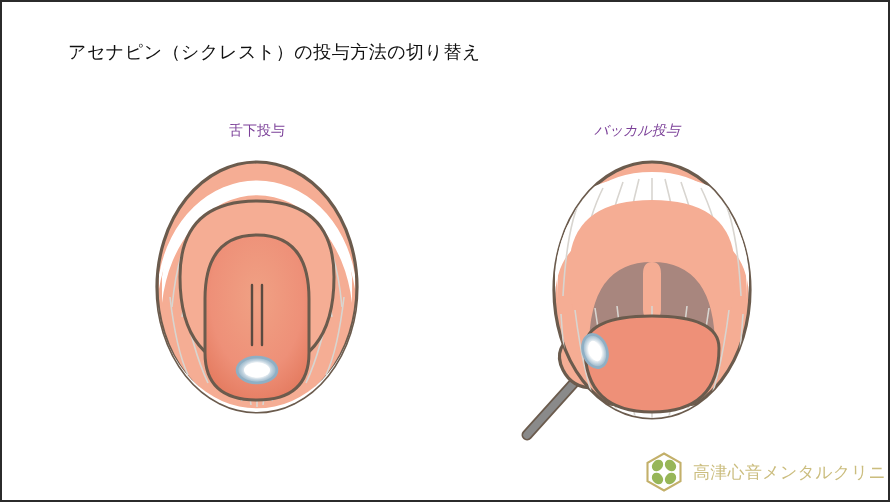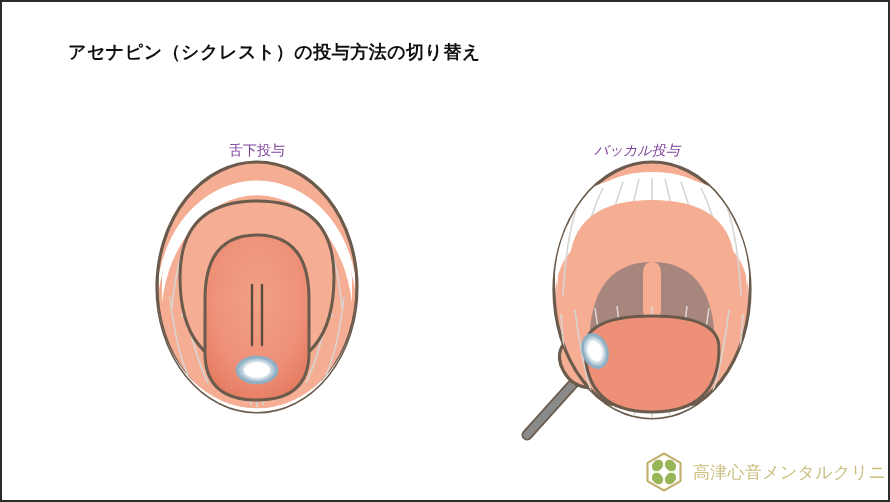--- a/index.html
+++ b/index.html
@@ -17,32 +17,31 @@
     background: #ffffff;
     box-sizing: border-box;
     border: 2px solid #2b2b2b;
     overflow: hidden;
   }
   #title {
     position: absolute;
     left: 66px;
     top: 38px;
     font-size: 18px;
-    font-weight: bold;
+    font-weight: normal;
     color: #101010;
     letter-spacing: 0.5px;
     white-space: nowrap;
   }
   .panel-label {
     position: absolute;
     font-size: 14px;
     color: #7b3f98;
     white-space: nowrap;
     text-align: center;
-    margin-top: 20px;
   }
   #label-left {
     left: 160px;
     top: 120px;
     width: 190px;
   }
   #label-right {
     left: 530px;
     top: 120px;
     width: 210px;

